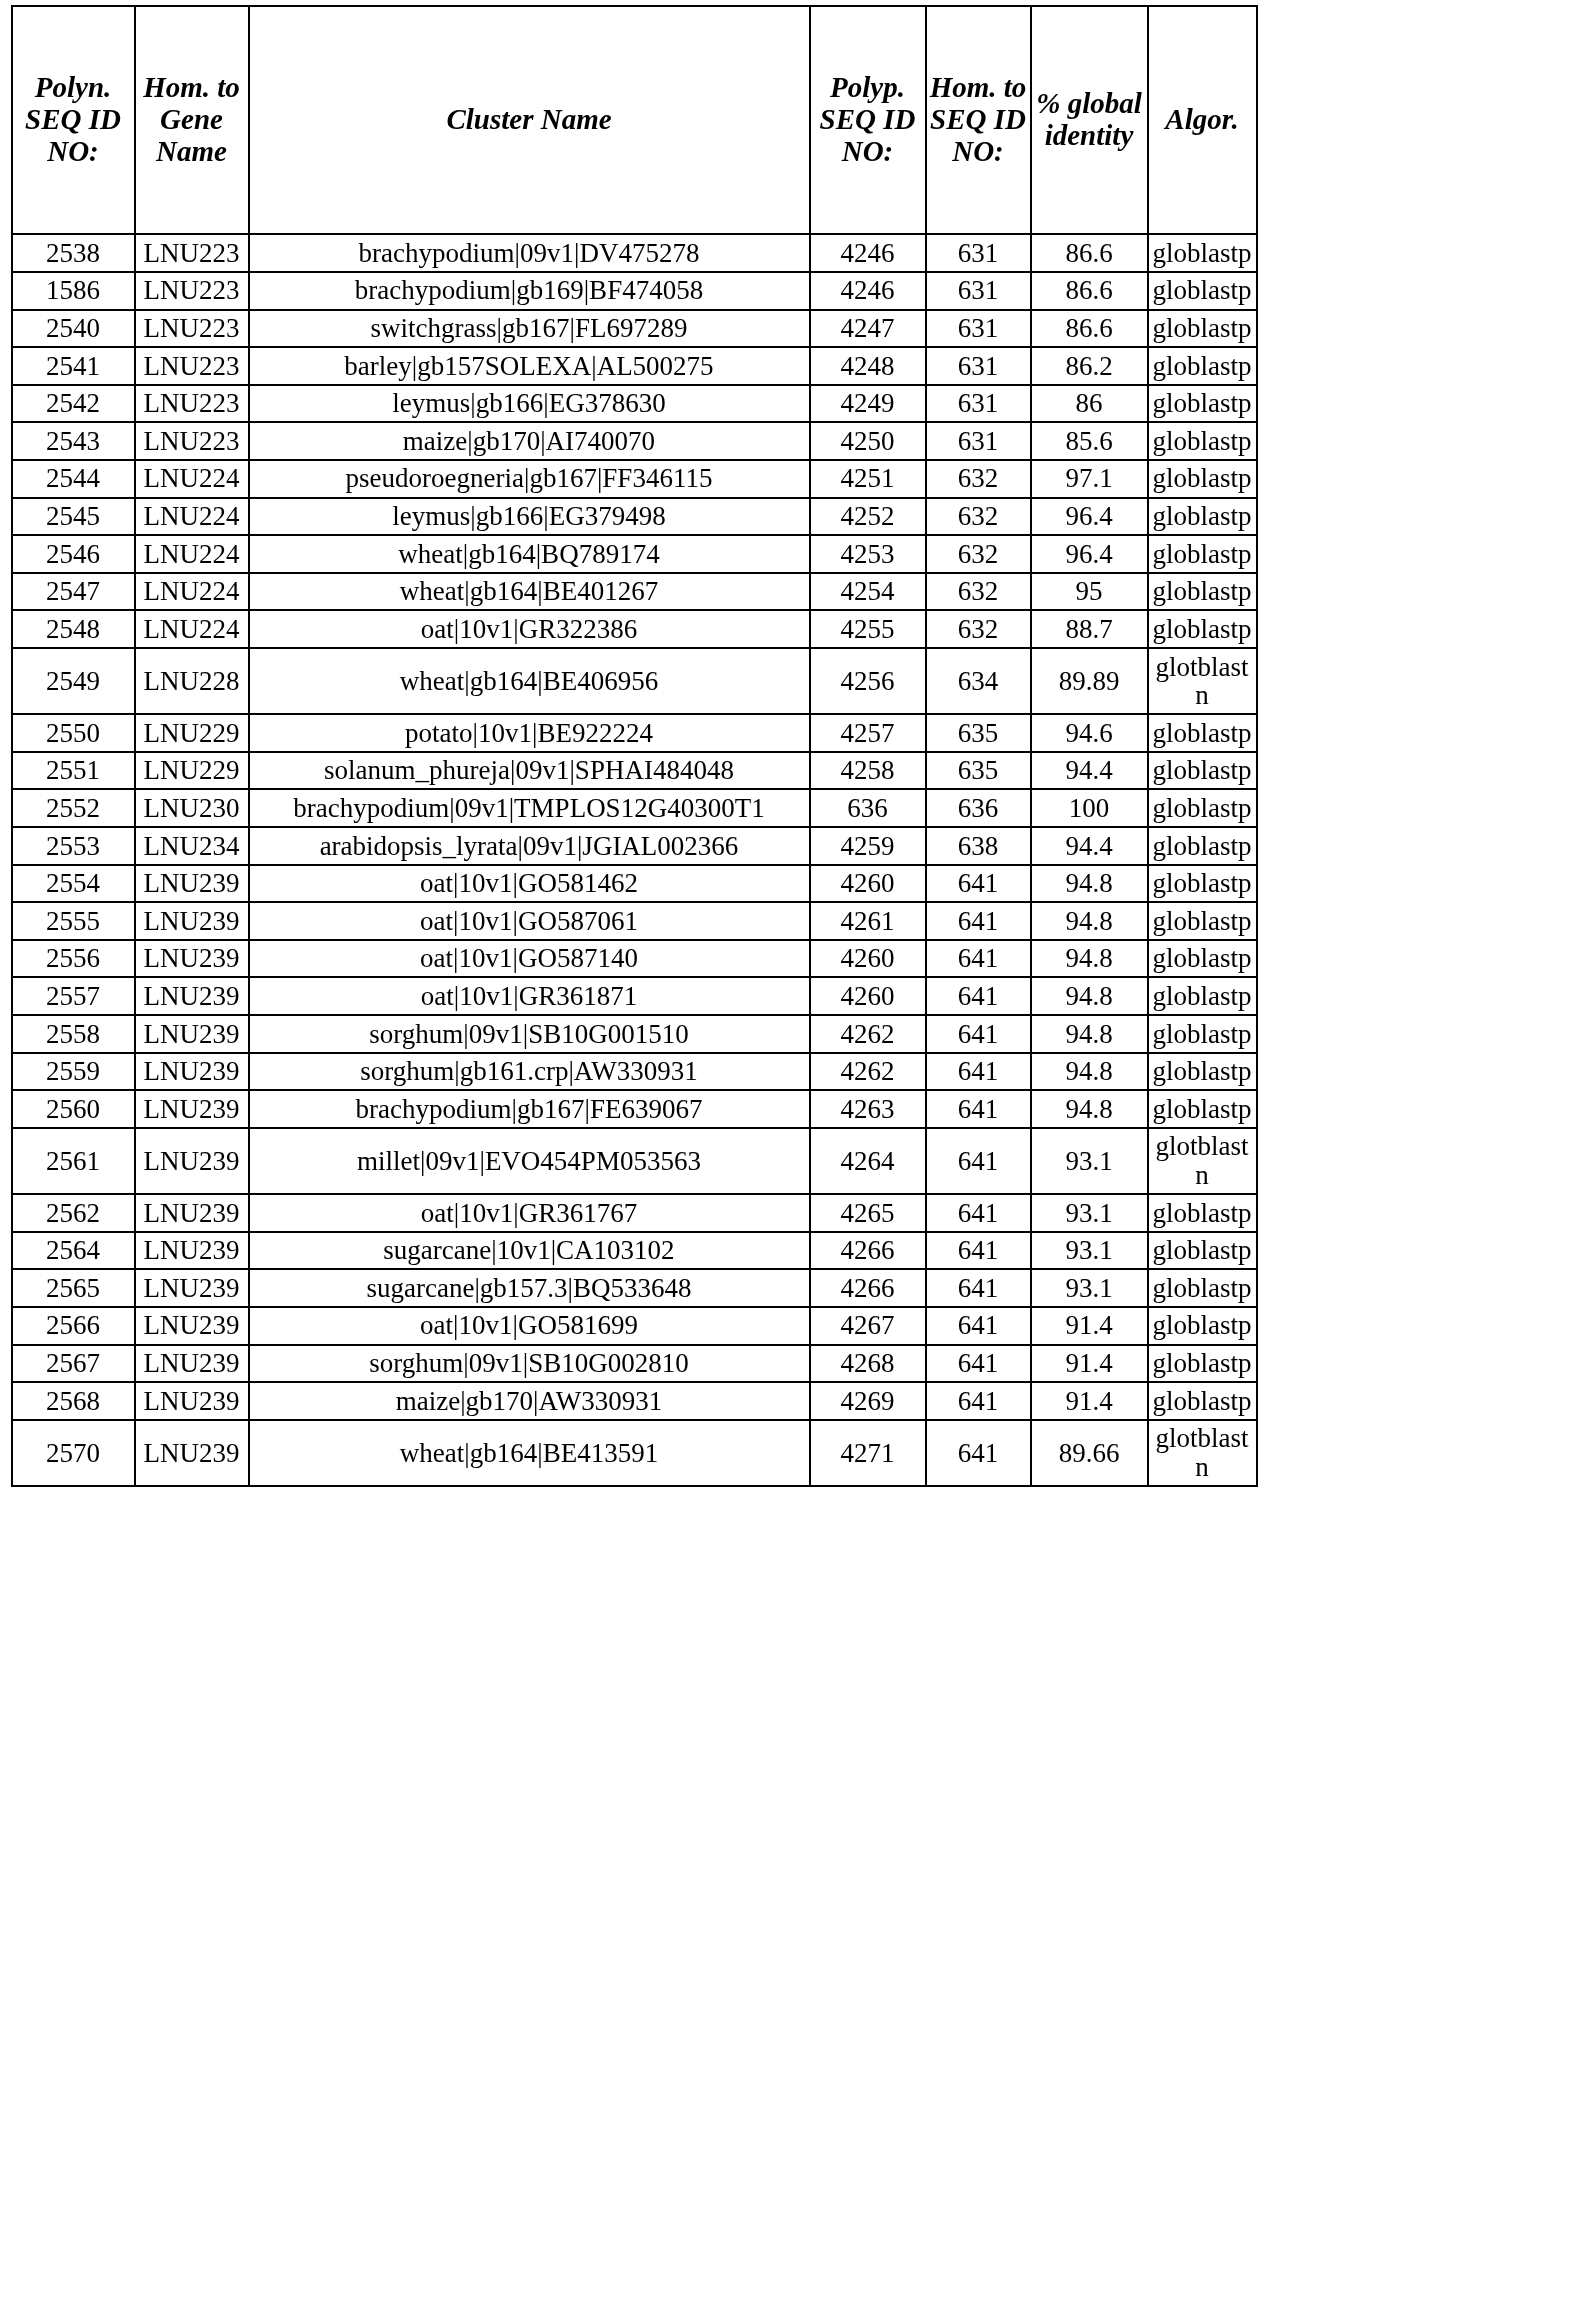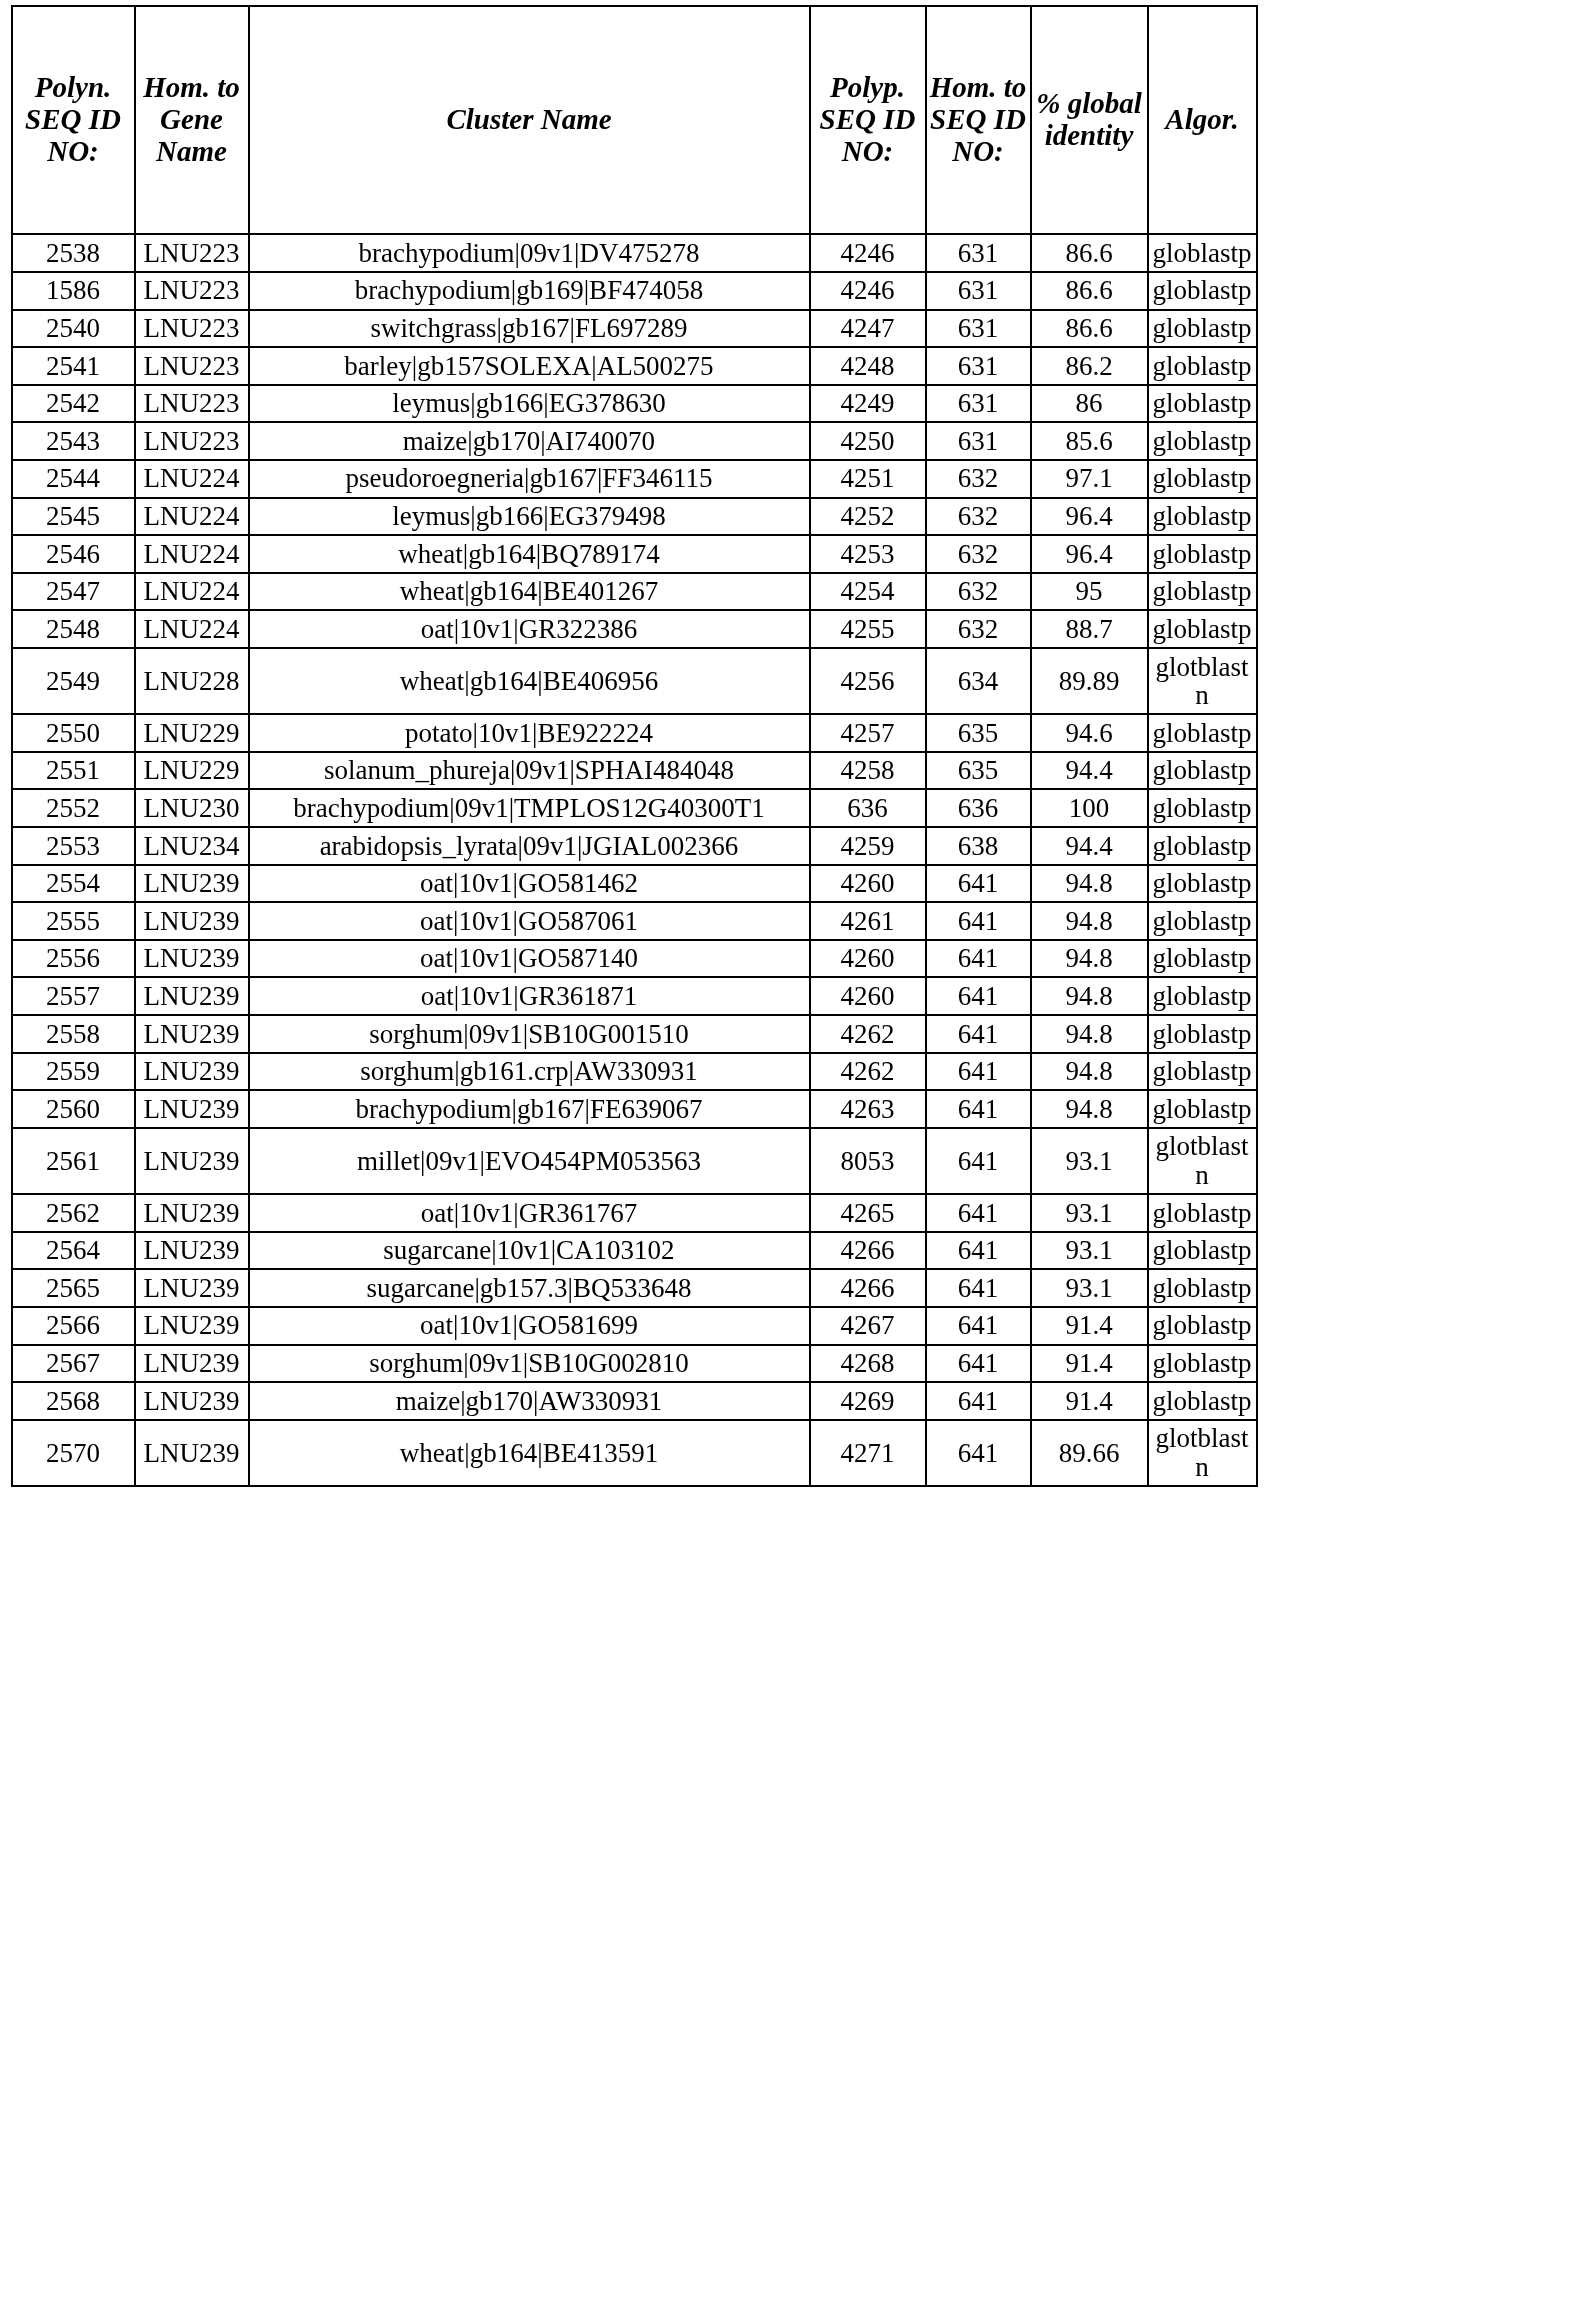--- a/index.html
+++ b/index.html
@@ -620,21 +620,21 @@
           <td>
             <span class="cell-text">2561</span>
           </td>
           <td>
             <span class="cell-text">LNU239</span>
           </td>
           <td>
             <span class="cell-text wrap-break">millet|09v1|EVO454PM053563</span>
           </td>
           <td>
-            <span class="cell-text">8053</span>
+            <span class="cell-text">4264</span>
           </td>
           <td>
             <span class="cell-text">641</span>
           </td>
           <td>
             <span class="cell-text">93.1</span>
           </td>
           <td>
             <span class="cell-text">glotblastn</span>
           </td>

